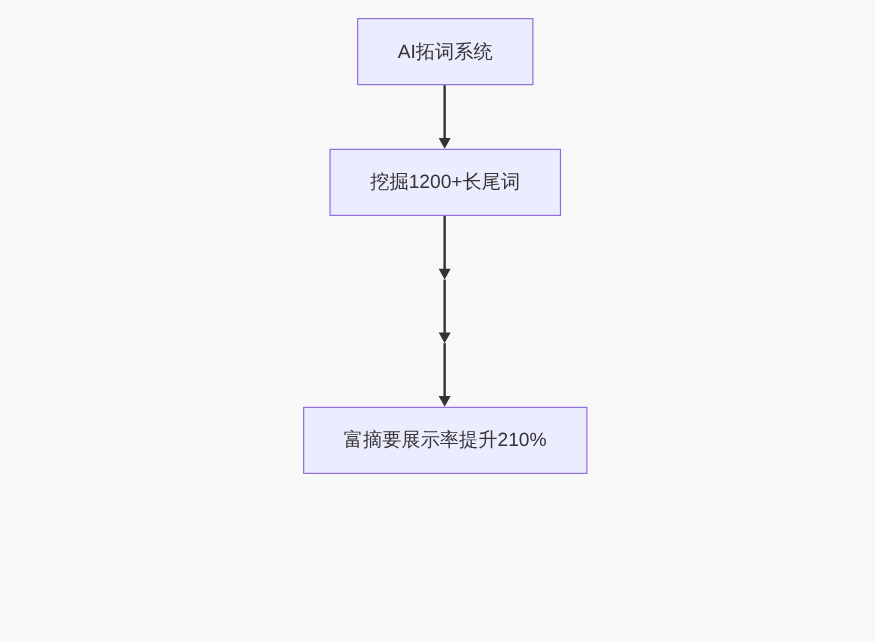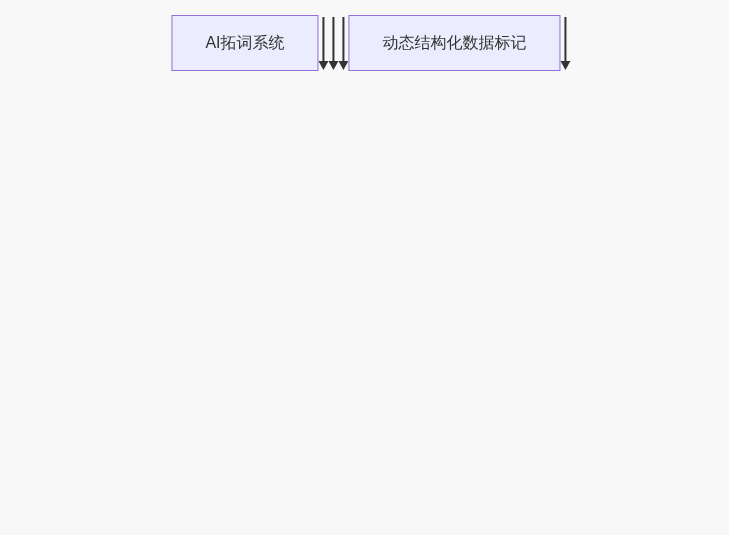--- a/index.html
+++ b/index.html
@@ -13,21 +13,21 @@
     background: #f8f8f8;
     overflow: hidden;
     font-family: "Liberation Sans", "DejaVu Sans", sans-serif;
   }
   .flow {
     position: absolute;
     top: 15px;
     left: 371px;
     transform: translateX(-50%);
     display: flex;
-    flex-direction: row;
+    flex-direction: column;
     align-items: center;
   }
   .node {
     box-sizing: border-box;
     height: 56px;
     padding: 0 33px;
     display: flex;
     align-items: center;
     justify-content: center;
     background: #ECECFF;
@@ -64,36 +64,39 @@
 
     <div class="node">
       <span>AI拓词系统</span>
     </div>
 
     <div class="arrow">
       <div class="line"></div>
       <div class="head"></div>
     </div>
 
+    <div class="node">
+      <span>挖掘1200+长尾词</span>
+    </div>
+
+    <div class="arrow">
+      <div class="line"></div>
+      <div class="head"></div>
+    </div>
+
 
     <div class="arrow">
       <div class="line"></div>
       <div class="head"></div>
     </div>
 
 
     <div class="arrow">
       <div class="line"></div>
       <div class="head"></div>
     </div>
 
     <div class="node">
-      <span>动态结构化数据标记</span>
+      <span>富摘要展示率提升210%</span>
     </div>
-
-    <div class="arrow">
-      <div class="line"></div>
-      <div class="head"></div>
-    </div>
-
 
   </div>
 </div>
 
 </body></html>

